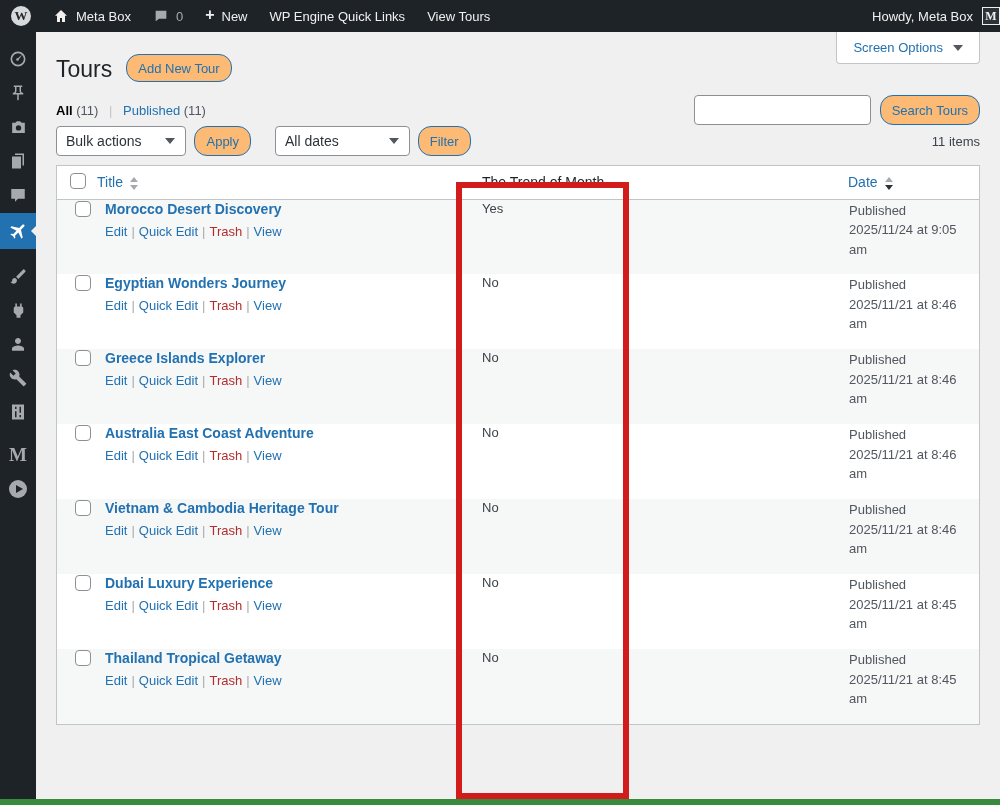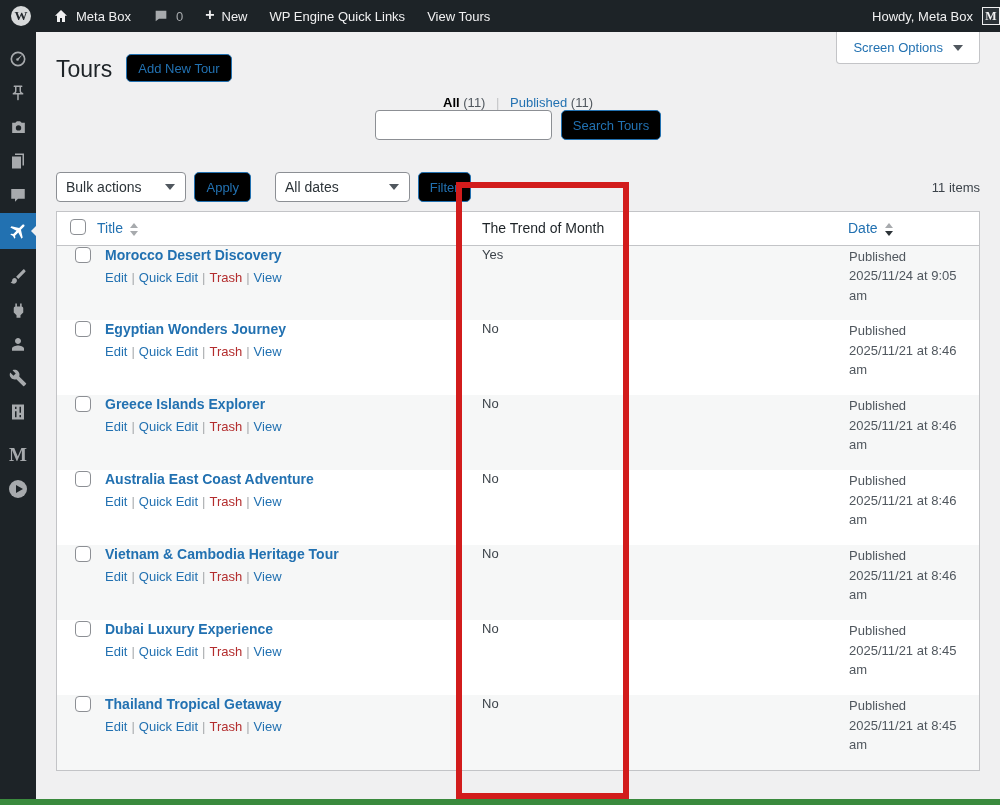--- a/index.html
+++ b/index.html
@@ -55,35 +55,35 @@
     position:absolute; top:0; right:20px; background:#fff; border:1px solid #c3c4c7; border-top:none;
     border-radius:0 0 4px 4px; padding:8px 16px; color:#2271b1; display:flex; gap:10px; align-items:center;
     cursor:pointer; z-index:10;
   }
   .chev-dark { width:0; height:0; border-left:5px solid transparent; border-right:5px solid transparent; border-top:6px solid #50575e; }
   .page-inner { padding:0 20px; }
 
   .title-row { padding-top:22px; display:flex; gap:14px; }
   h1.page-title { font-size:23px; font-weight:400; color:#1d2327; margin:0; line-height:30px; }
   .btn {
-    background:#000000; border:1px solid #2271b1; border-radius:5px; color:#2271b1;
+    background:#fdba74; border:1px solid #2271b1; border-radius:13px; color:#2271b1;
     padding:0 11px; height:30px; font-size:13px; display:inline-flex; align-items:center; cursor:pointer;
   }
   .btn-addnew { height:28px; }
 
-  .views-row { display:flex; justify-content:space-between; align-items:center; margin-top:11px;flex-direction:column; }
+  .views-row { display:flex; justify-content:space-between; align-items:center; margin-top:11px; }
   .views { font-size:13px; }
   .views .all-lbl { font-weight:bold; color:#000; }
   .views .cnt { color:#50575e; }
   .views .vsep { color:#c3c4c7; margin:0 7px; }
   .views .pub-lbl { color:#2271b1; }
   .search-form { display:flex; gap:9px; align-items:flex-start; }
   .search-input { width:177px; height:30px; border:1px solid #8c8f94; border-radius:4px; background:#fff; padding:0 8px; font-size:14px; font-family:"Liberation Sans", sans-serif; }
 
-  .toolbar { display:flex; align-items:center; margin-top:32px; }
+  .toolbar { display:flex; align-items:center; margin-top:1px; }
   .selectbox {
     height:30px; border:1px solid #8c8f94; border-radius:4px; background:#fff; color:#2c3338;
     font-size:14px; display:inline-flex; align-items:center; gap:24px; padding:0 10px 0 9px; cursor:pointer;
   }
   .sel-chev { width:0; height:0; border-left:5px solid transparent; border-right:5px solid transparent; border-top:6px solid #50575e; }
   .ml8 { margin-left:8px; } .ml24 { margin-left:24px; }
   .items-count { margin-left:auto; color:#3c434a; font-size:13px; }
 
   
   .table-wrap { margin-top:9px; background:#fff; border:1px solid #c3c4c7; }

